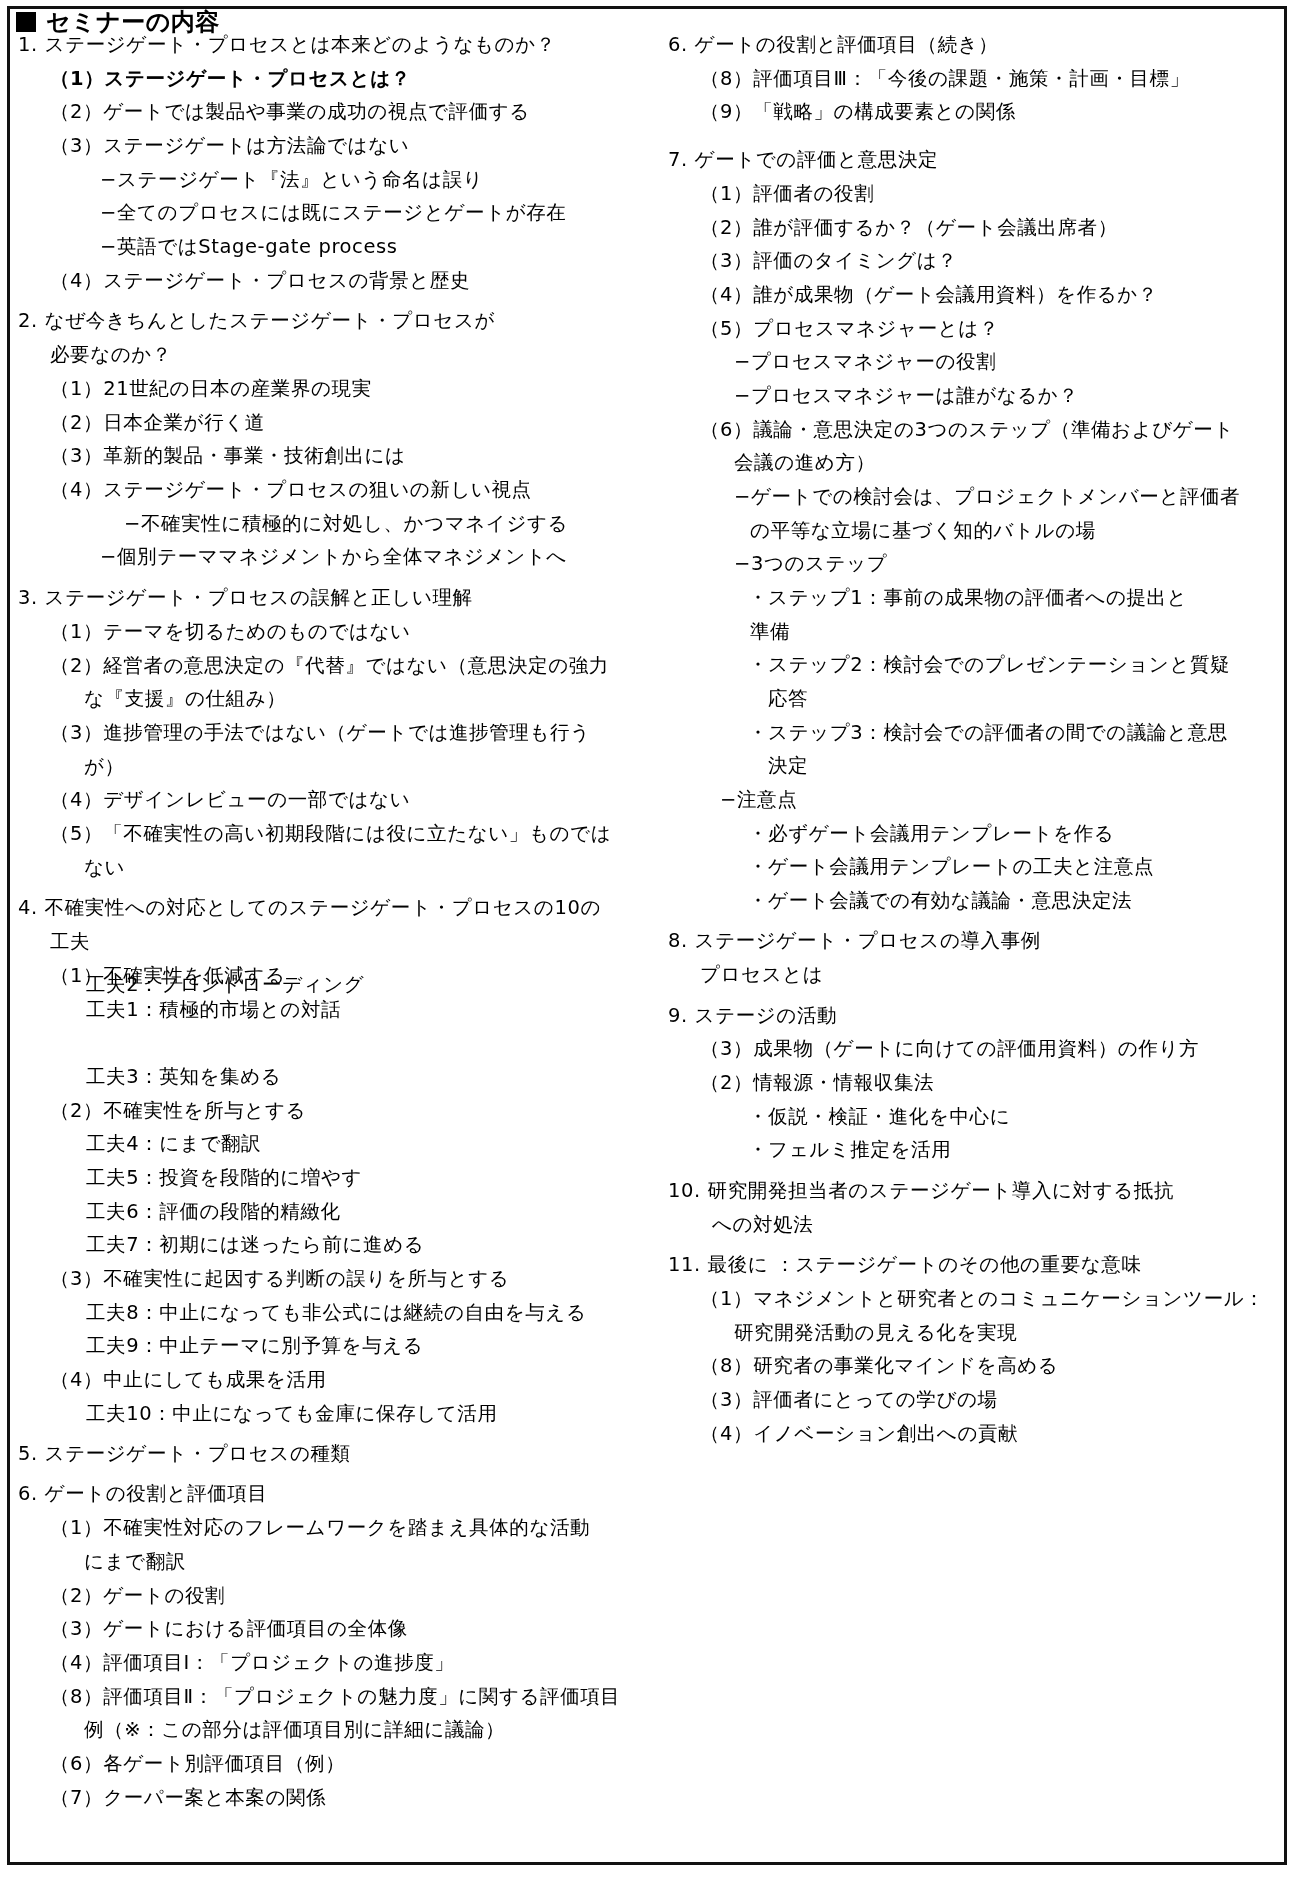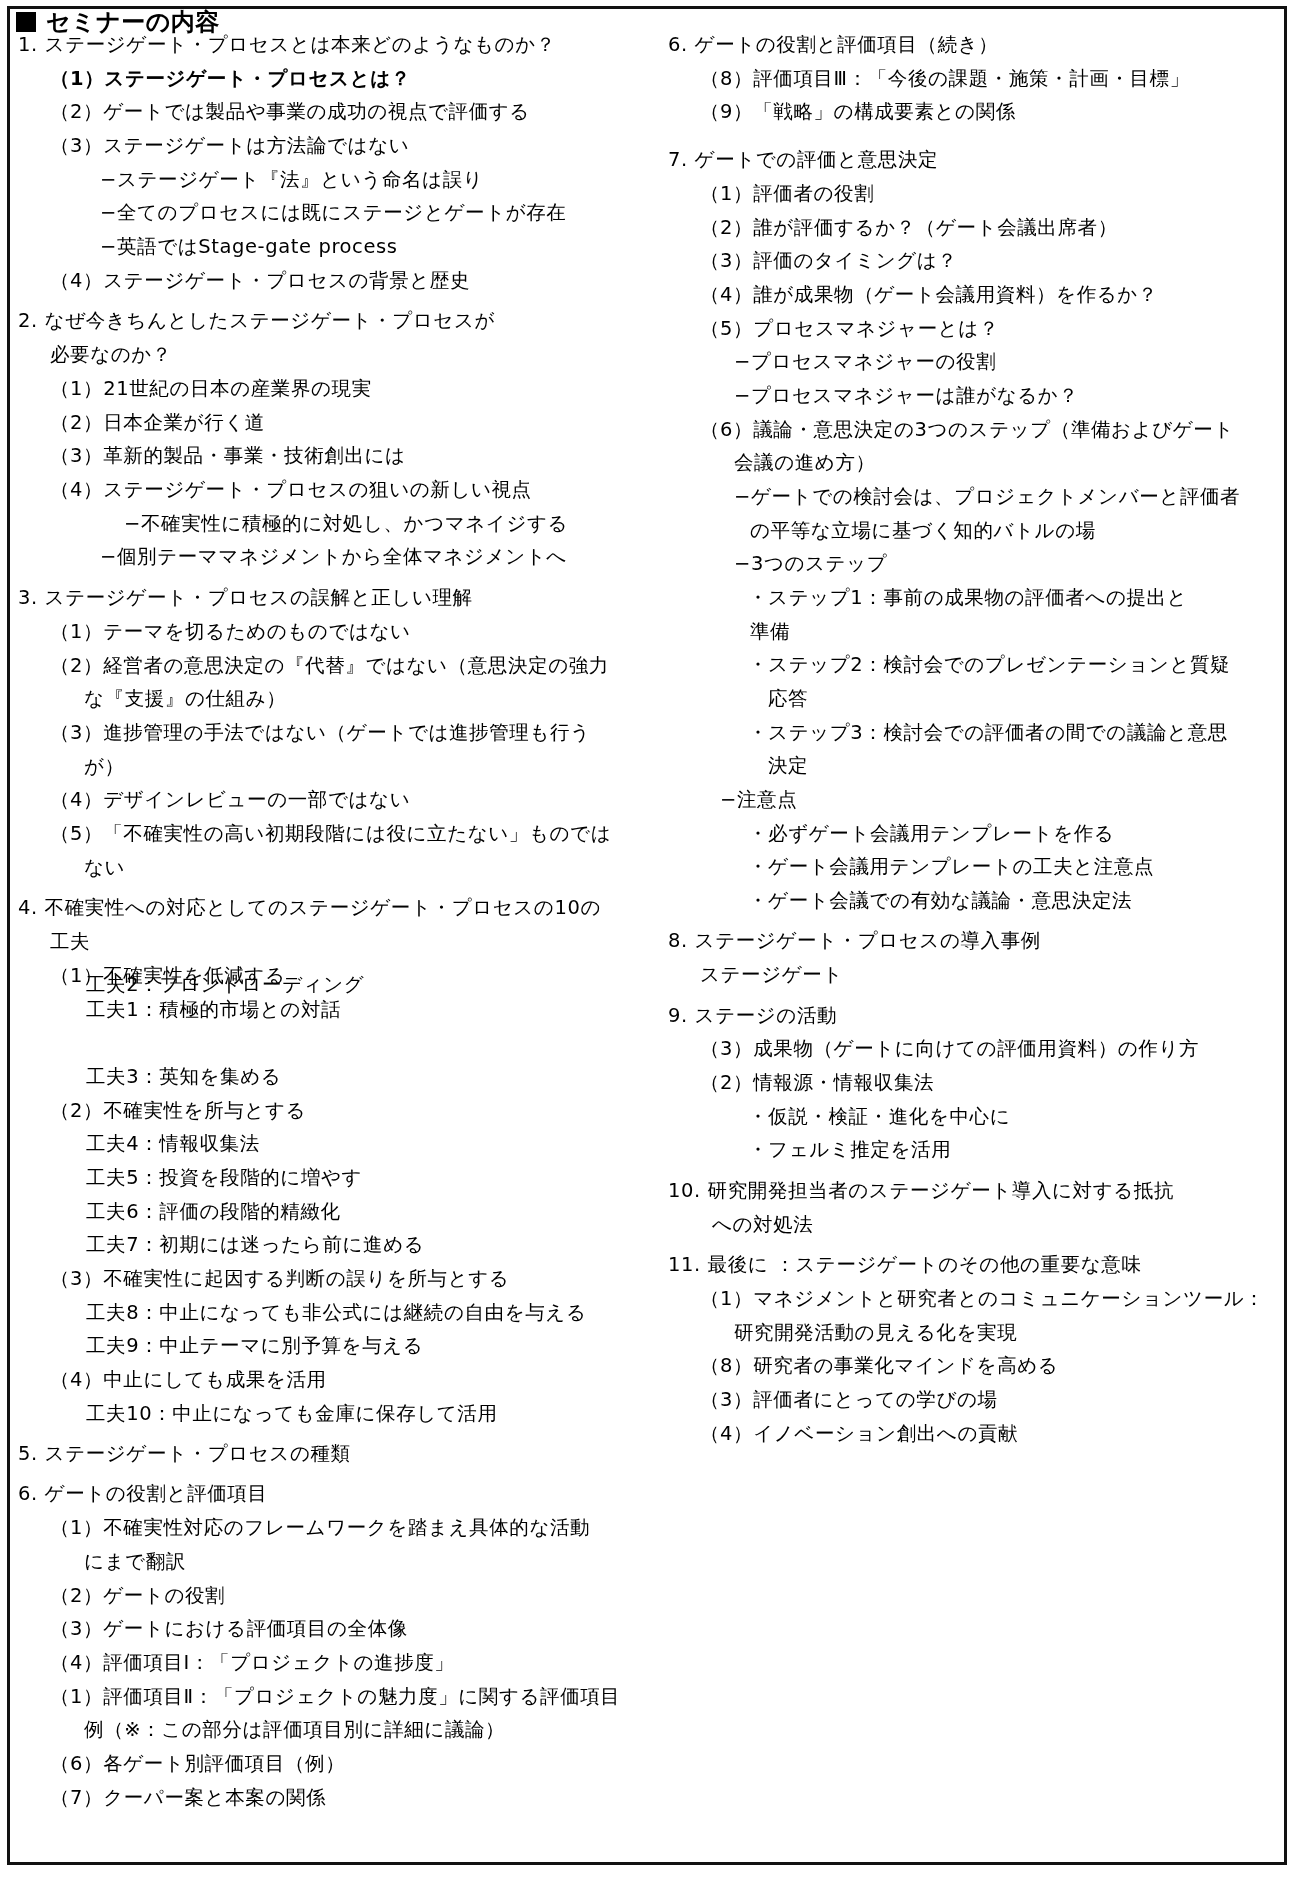--- a/index.html
+++ b/index.html
@@ -49,37 +49,37 @@
     <div class="line" style="left: 50px; top: 788px;">（4）デザインレビューの一部ではない</div>
     <div class="line" style="left: 50px; top: 822px;">（5）「不確実性の高い初期段階には役に立たない」ものでは</div>
     <div class="line" style="left: 84px; top: 856px;">ない</div>
     <div class="line" style="left: 18px; top: 896px;">4. 不確実性への対応としてのステージゲート・プロセスの10の</div>
     <div class="line" style="left: 50px; top: 930px;">工夫</div>
     <div class="line" style="left: 50px; top: 964px;">（1）不確実性を低減する</div>
     <div class="line" style="left: 86px; top: 998px;">工夫1：積極的市場との対話</div>
     <div class="line" style="left: 86px; top: 973px;">工夫2：フロントローディング</div>
     <div class="line" style="left: 86px; top: 1065px;">工夫3：英知を集める</div>
     <div class="line" style="left: 50px; top: 1099px;">（2）不確実性を所与とする</div>
-    <div class="line" style="left: 86px; top: 1132px;">工夫4：情報収集法</div>
+    <div class="line" style="left: 86px; top: 1132px;">工夫4：にまで翻訳</div>
     <div class="line" style="left: 86px; top: 1166px;">工夫5：投資を段階的に増やす</div>
     <div class="line" style="left: 86px; top: 1200px;">工夫6：評価の段階的精緻化</div>
     <div class="line" style="left: 86px; top: 1233px;">工夫7：初期には迷ったら前に進める</div>
     <div class="line" style="left: 50px; top: 1267px;">（3）不確実性に起因する判断の誤りを所与とする</div>
     <div class="line" style="left: 86px; top: 1301px;">工夫8：中止になっても非公式には継続の自由を与える</div>
     <div class="line" style="left: 86px; top: 1334px;">工夫9：中止テーマに別予算を与える</div>
     <div class="line" style="left: 50px; top: 1368px;">（4）中止にしても成果を活用</div>
     <div class="line" style="left: 86px; top: 1402px;">工夫10：中止になっても金庫に保存して活用</div>
     <div class="line" style="left: 18px; top: 1442px;">5. ステージゲート・プロセスの種類</div>
     <div class="line" style="left: 18px; top: 1482px;">6. ゲートの役割と評価項目</div>
     <div class="line" style="left: 50px; top: 1516px;">（1）不確実性対応のフレームワークを踏まえ具体的な活動</div>
     <div class="line" style="left: 84px; top: 1550px;">にまで翻訳</div>
     <div class="line" style="left: 50px; top: 1584px;">（2）ゲートの役割</div>
     <div class="line" style="left: 50px; top: 1617px;">（3）ゲートにおける評価項目の全体像</div>
     <div class="line" style="left: 50px; top: 1651px;">（4）評価項目Ⅰ：「プロジェクトの進捗度」</div>
-    <div class="line" style="left: 50px; top: 1685px;">（1）評価項目Ⅱ：「プロジェクトの魅力度」に関する評価項目</div>
+    <div class="line" style="left: 50px; top: 1685px;">（8）評価項目Ⅱ：「プロジェクトの魅力度」に関する評価項目</div>
     <div class="line" style="left: 84px; top: 1718px;">例（※：この部分は評価項目別に詳細に議論）</div>
     <div class="line" style="left: 50px; top: 1752px;">（6）各ゲート別評価項目（例）</div>
     <div class="line" style="left: 50px; top: 1786px;">（7）クーパー案と本案の関係</div>
   </div>
 <div id="right-col">
     <div class="line" style="left: 668px; top: 33px;">6. ゲートの役割と評価項目（続き）</div>
     <div class="line" style="left: 700px; top: 67px;">（8）評価項目Ⅲ：「今後の課題・施策・計画・目標」</div>
     <div class="line" style="left: 700px; top: 100px;">（9）「戦略」の構成要素との関係</div>
     <div class="line" style="left: 668px; top: 148px;">7. ゲートでの評価と意思決定</div>
     <div class="line" style="left: 700px; top: 182px;">（1）評価者の役割</div>
@@ -98,21 +98,21 @@
     <div class="line" style="left: 750px; top: 620px;">準備</div>
     <div class="line" style="left: 748px; top: 653px;">・ステップ2：検討会でのプレゼンテーションと質疑</div>
     <div class="line" style="left: 768px; top: 687px;">応答</div>
     <div class="line" style="left: 748px; top: 721px;">・ステップ3：検討会での評価者の間での議論と意思</div>
     <div class="line" style="left: 768px; top: 754px;">決定</div>
     <div class="line" style="left: 720px; top: 788px;">−注意点</div>
     <div class="line" style="left: 748px; top: 822px;">・必ずゲート会議用テンプレートを作る</div>
     <div class="line" style="left: 748px; top: 855px;">・ゲート会議用テンプレートの工夫と注意点</div>
     <div class="line" style="left: 748px; top: 889px;">・ゲート会議での有効な議論・意思決定法</div>
     <div class="line" style="left: 668px; top: 929px;">8. ステージゲート・プロセスの導入事例</div>
-    <div class="line" style="left: 700px; top: 963px;">ステージゲート</div>
+    <div class="line" style="left: 700px; top: 963px;">プロセスとは</div>
     <div class="line" style="left: 668px; top: 1004px;">9. ステージの活動</div>
     <div class="line" style="left: 700px; top: 1037px;">（3）成果物（ゲートに向けての評価用資料）の作り方</div>
     <div class="line" style="left: 700px; top: 1071px;">（2）情報源・情報収集法</div>
     <div class="line" style="left: 748px; top: 1105px;">・仮説・検証・進化を中心に</div>
     <div class="line" style="left: 748px; top: 1138px;">・フェルミ推定を活用</div>
     <div class="line" style="left: 668px; top: 1179px;">10. 研究開発担当者のステージゲート導入に対する抵抗</div>
     <div class="line" style="left: 712px; top: 1213px;">への対処法</div>
     <div class="line" style="left: 668px; top: 1253px;">11. 最後に ：ステージゲートのその他の重要な意味</div>
     <div class="line" style="left: 700px; top: 1287px;">（1）マネジメントと研究者とのコミュニケーションツール：</div>
     <div class="line" style="left: 734px; top: 1321px;">研究開発活動の見える化を実現</div>

